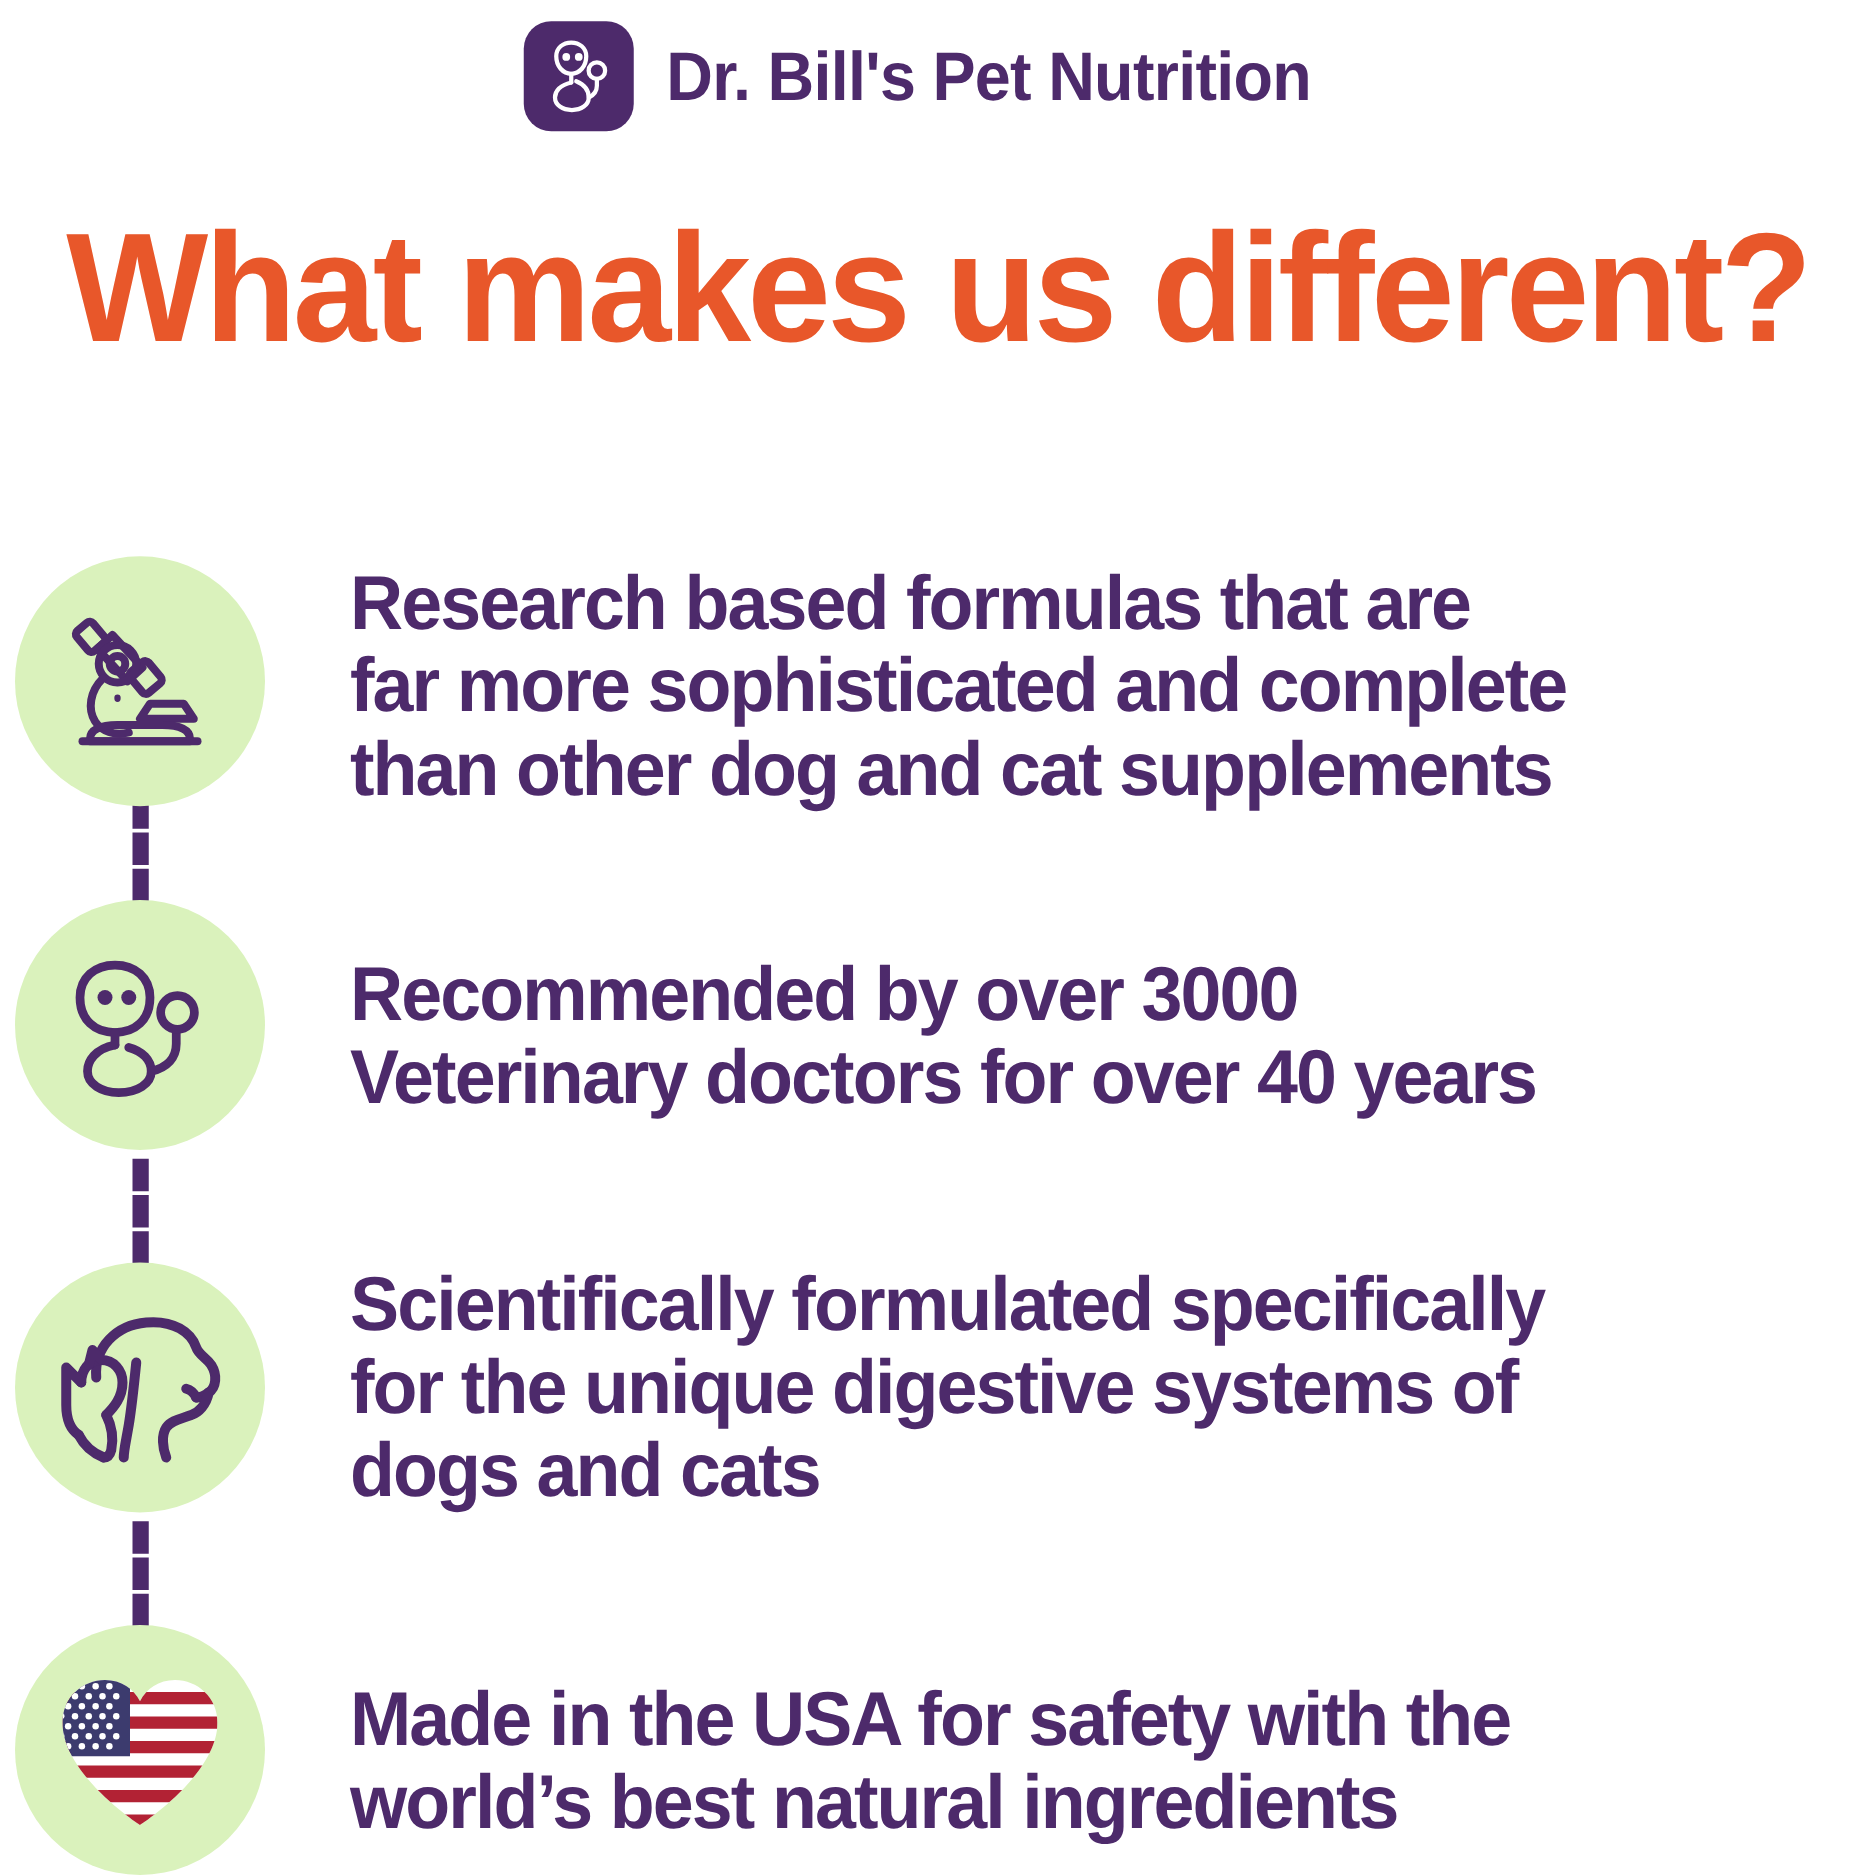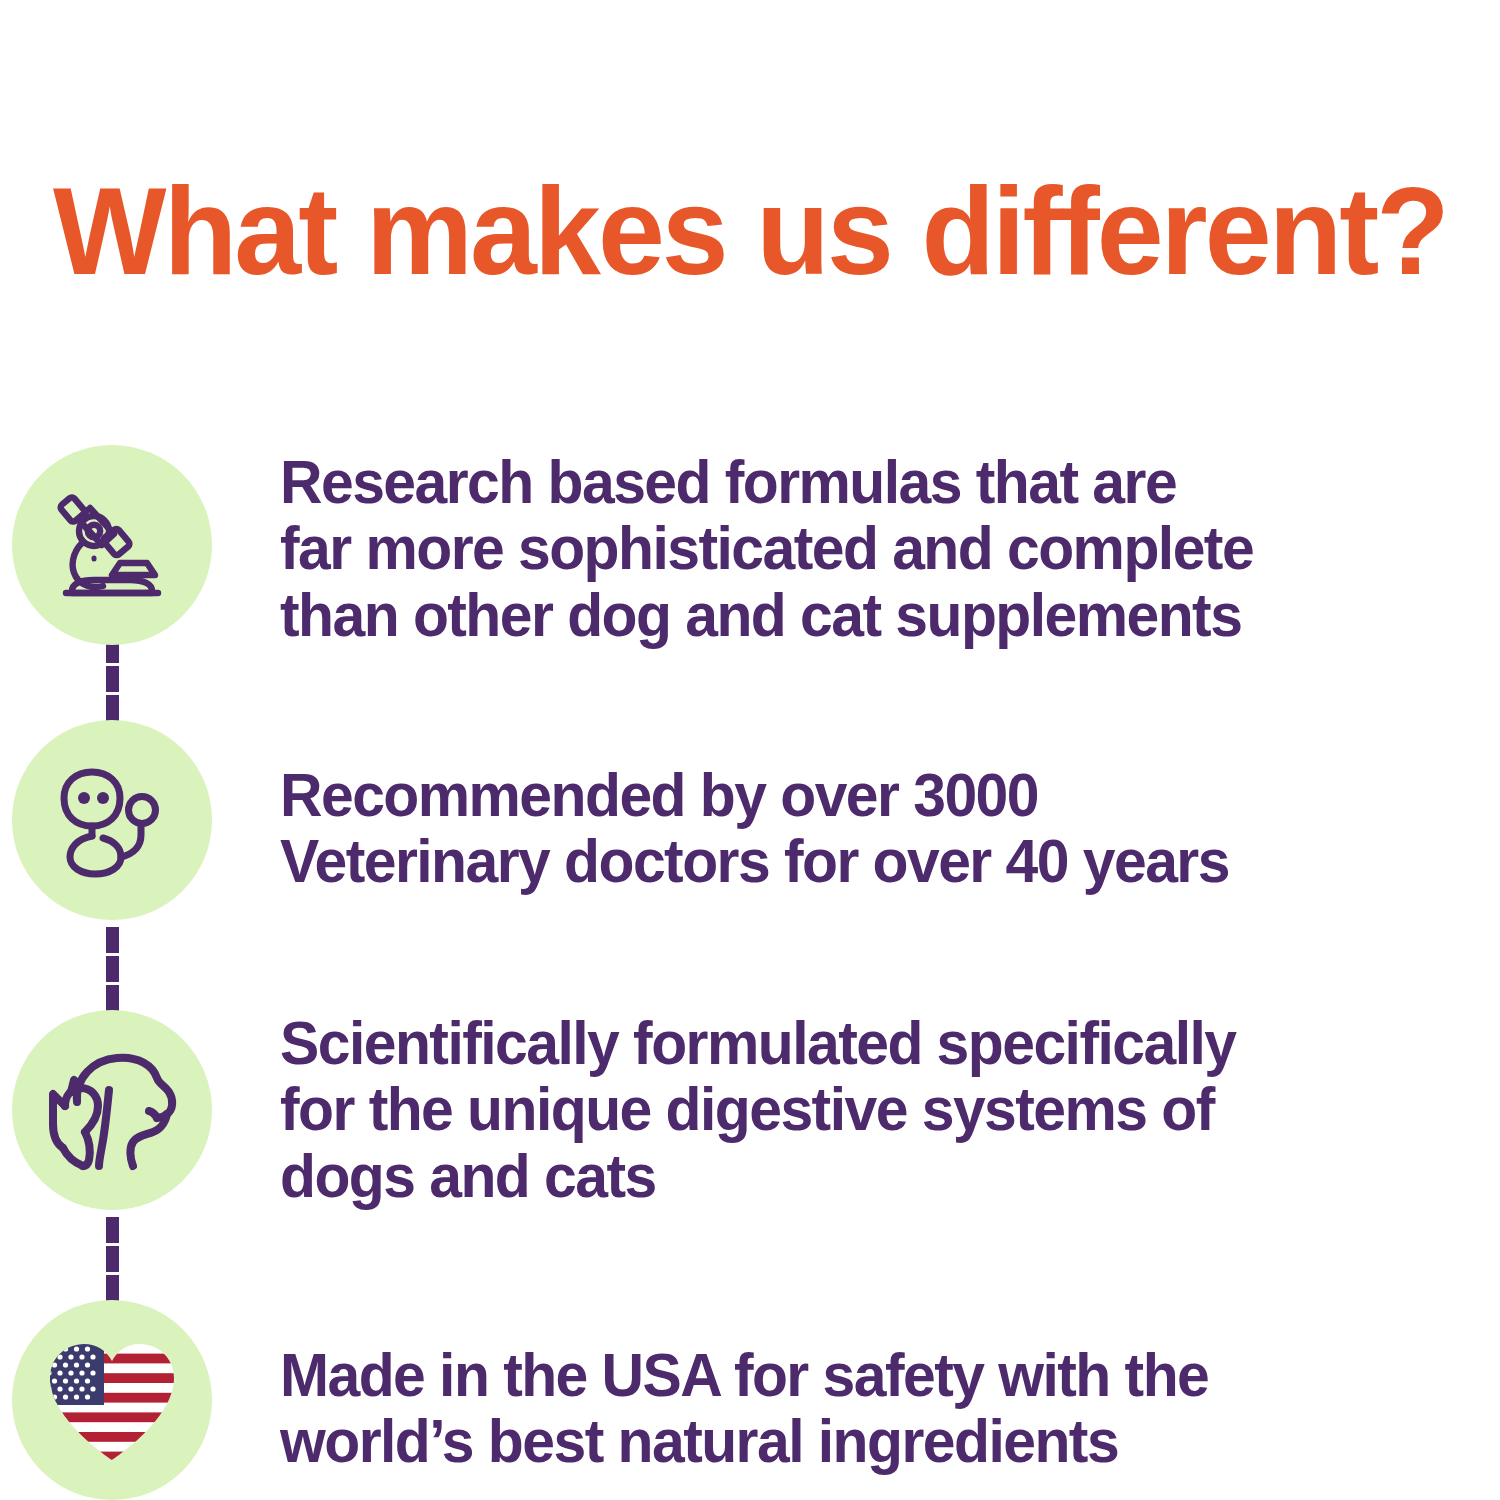--- a/index.html
+++ b/index.html
@@ -150,20 +150,38 @@
 
   .link-1 { top: 222px; height: 84px; }
   .link-2 { top: 512px; height: 84px; }
   .link-3 { top: 802px; height: 84px; }
 </style>
 </head>
 <body>
 
 <div class="page">
 
+  <div class="brand">
+    <div class="brand-mark">
+      <span>
+        <svg width="64" height="64" viewBox="0 0 64 64" aria-hidden="true">
+          <g fill="none" stroke="#FFFFFF" stroke-width="3.4" stroke-linecap="round" stroke-linejoin="round">
+            <path d="M14 16 C14 9.4 19.4 5 26 5 C32.6 5 38 9.4 38 16 C38 24 32.6 30 26 30 C19.4 30 14 24 14 16 Z"></path>
+            <path d="M26 30 L26 37"></path>
+            <path d="M26 37 C17 39 13 44 13 49 C13 55 19 59 26.5 59 C34 59 40 55 40 49 C40 43 36 38.5 30 36"></path>
+            <path d="M40 49 C44 47 46.5 43.5 46.5 39.5 L46.5 34"></path>
+            <circle cx="46.5" cy="27.5" r="6.6"></circle>
+          </g>
+          <circle cx="22" cy="16.5" r="3.1" fill="#FFFFFF"></circle>
+          <circle cx="32" cy="16.5" r="3.1" fill="#FFFFFF"></circle>
+        </svg>
+      </span>
+    </div>
+    <div class="brand-name">Dr. Bill's Pet Nutrition</div>
+  </div>
 
   <div class="headline">What makes us different?</div>
 
   <div class="features">
 
     <div class="rail">
       <div class="dash-link link-1"></div>
       <div class="dash-link link-2"></div>
       <div class="dash-link link-3"></div>
     </div>

